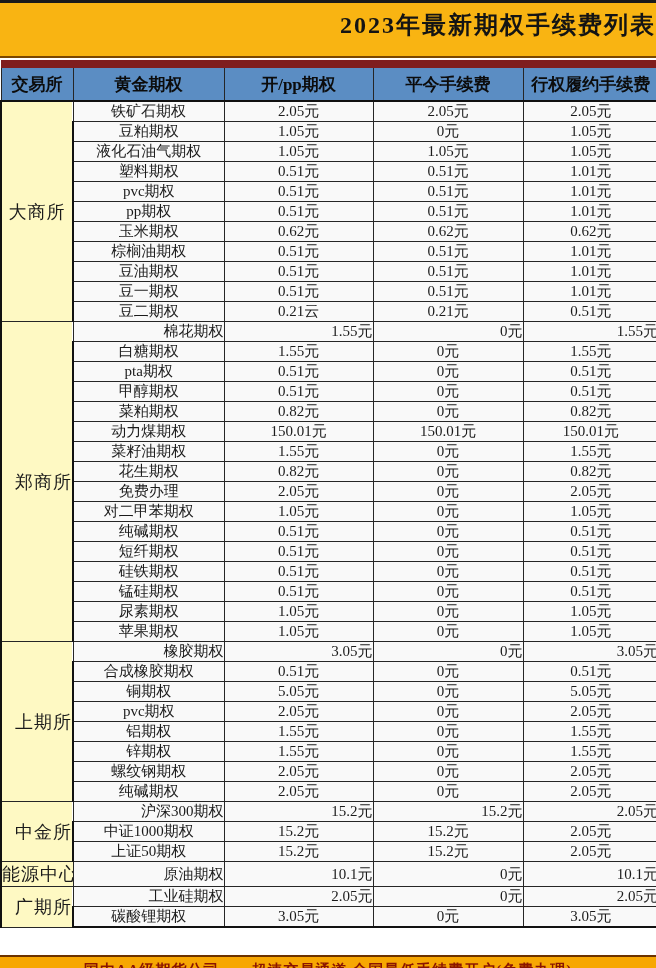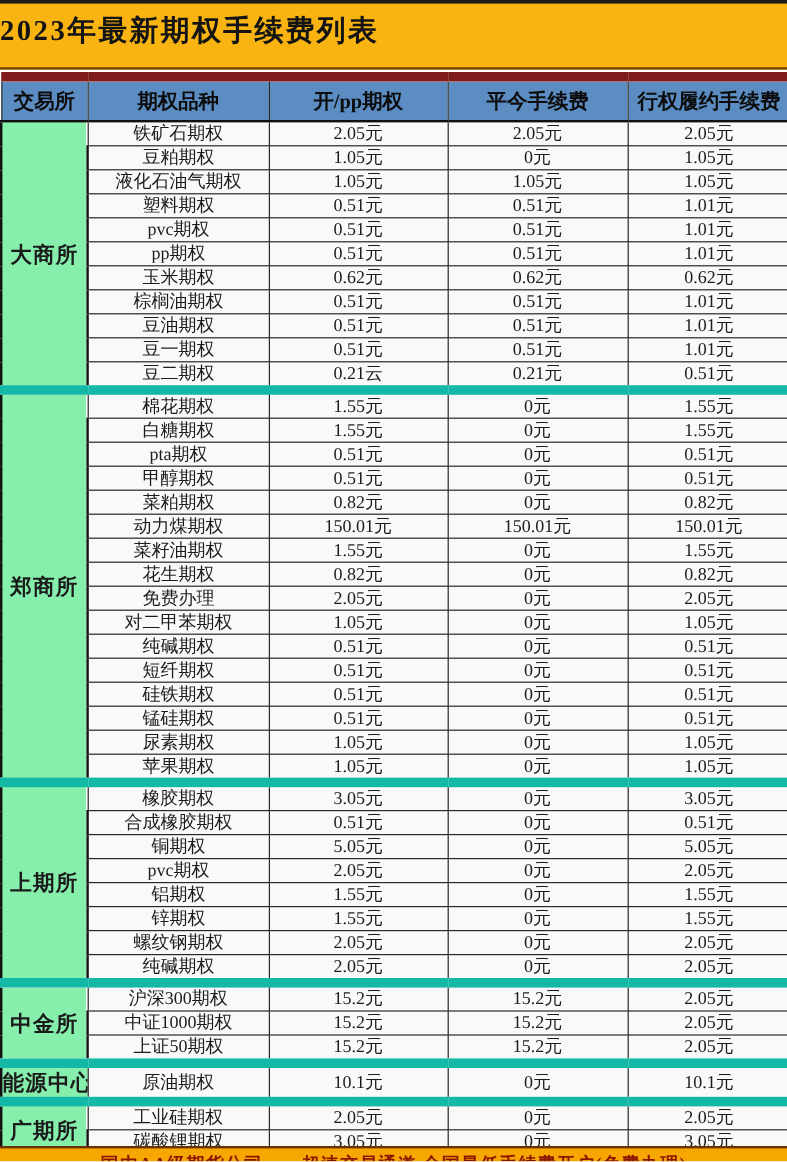--- a/index.html
+++ b/index.html
@@ -6,21 +6,21 @@
   .page{
     position:relative;width:656px;height:968px;margin:0 auto;
     background:#ffffff;overflow:hidden;
     font-family:"Liberation Serif","DejaVu Serif",serif;color:#111;
   }
   
   .title-bar{
     position:absolute;top:0;left:0;width:656px;height:58px;
     background:#F9B412;box-sizing:border-box;
     border-top:3px solid #1a1a1a;border-bottom:2px solid #7a4700;
-    display:flex;align-items:flex-start;justify-content:flex-start;
+    display:flex;align-items:flex-start;justify-content:flex-end;
   }
   .title-bar .title-text{
     margin-top:6px;font-size:24px;font-weight:bold;letter-spacing:2px;color:#141414;
   }
   
   table.fee-table{
     position:absolute;top:60px;left:0;width:657px;
     border-collapse:collapse;table-layout:fixed;
   }
   .fee-table col.c0{width:72px;}
@@ -35,25 +35,25 @@
   }
   .fee-table th:last-child,.fee-table td:last-child{border-right:none;}
   .fee-table thead th{
     background:#5B8DC3;height:37px;font-size:17px;font-weight:bold;color:#0c0c0c;
     border-top:8px solid #7f1d1d;border-bottom:2px solid #111;
   }
   .fee-table tbody td{
     height:19.9px;font-size:15px;background:#f9f9f9;color:#1b1b1b;
   }
   .fee-table td.exch{
-    font-weight:bold;font-size:18px;letter-spacing:1px;background:#86efac;
+    font-weight:normal;font-size:18px;letter-spacing:1px;background:#fef9c3;
     border-left:2px solid #111;
   }
   .fee-table tbody td:first-child{border-left:2px solid #111;}
-  .fee-table tr.group-start td{border-top:8px solid #14b8a6;}
+  .fee-table tr.group-start td{border-top:1px solid #14b8a6;text-align:right;}
   .fee-table tbody tr:last-child td{border-bottom:2px solid #111;}
   
   .footer-banner{
     position:absolute;left:0;bottom:0;width:656px;height:13px;
     background:#F7A702;overflow:hidden;box-sizing:border-box;
     border-top:2px solid #6b3200;
   }
   .footer-banner .footer-text{
     display:block;margin-top:4px;text-align:center;
     font-size:15px;font-weight:bold;color:#8B1500;letter-spacing:1px;
@@ -72,21 +72,21 @@
     <colgroup>
       <col class="c0">
         <col class="c1">
         <col class="c2">
         <col class="c3">
         <col class="c4">
     </colgroup>
     <thead>
       <tr>
         <th>交易所</th>
-        <th>期权品种</th>
+        <th>黄金期权</th>
         <th>开/pp期权</th>
         <th>平今手续费</th>
         <th>行权履约手续费</th>
       </tr>
     </thead>
     <tbody id="fee-tbody">
         <tr>
           <td class="exch" rowspan="11">大商所</td>
           <td>铁矿石期权</td>
           <td>2.05元</td>

